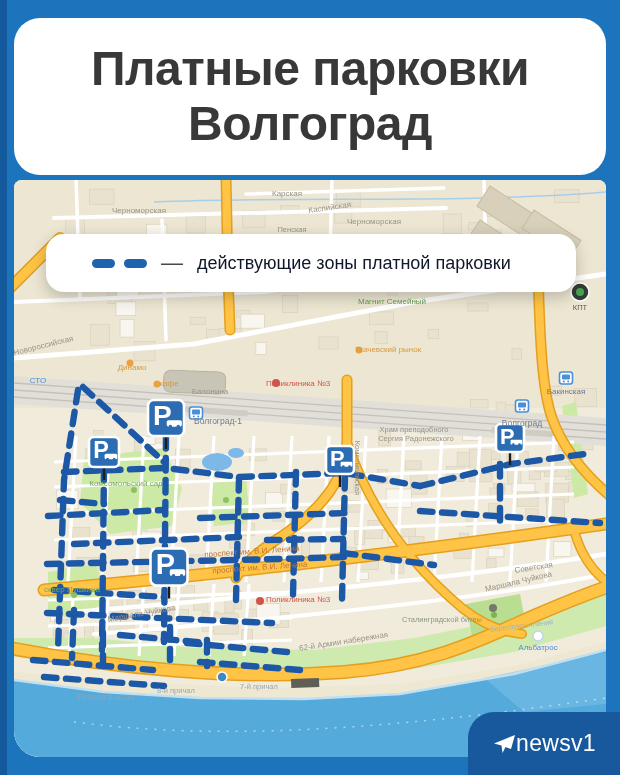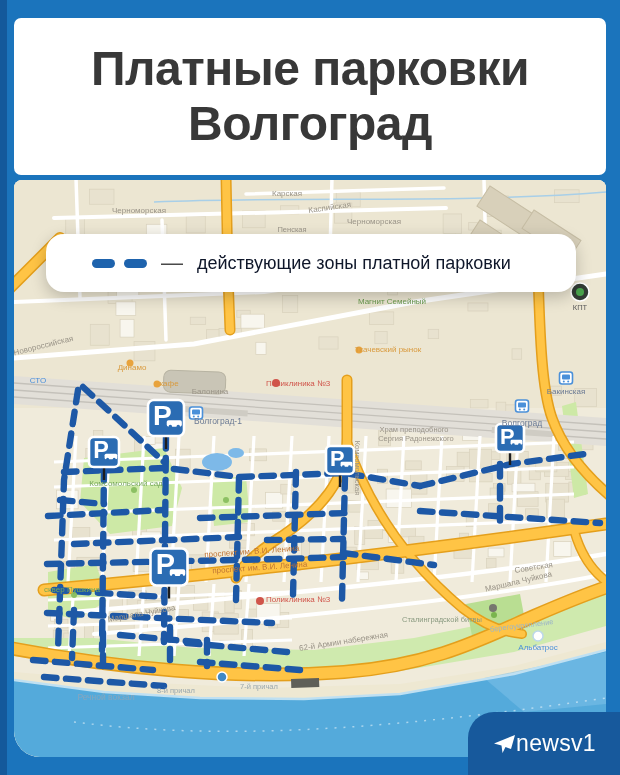--- a/index.html
+++ b/index.html
@@ -1,20 +1,20 @@
 <!DOCTYPE html>
 <html><head>
 <meta charset="utf-8">
 <style>
   html,body{margin:0;padding:0;}
   .page{position:relative;width:620px;height:775px;overflow:hidden;
         background:linear-gradient(90deg,#14599b 0,#14599b 7px,#1b74bc 7px);
         font-family:"Liberation Sans",sans-serif;}
   .title-card{position:absolute;left:14px;top:18px;width:592px;height:157px;background:#ffffff;
-        border-radius:7px;display:flex;align-items:center;justify-content:center;text-align:center;}
+        border-radius:26px;display:flex;align-items:center;justify-content:center;text-align:center;}
   .title-card h1{margin:0;font-size:48px;line-height:1.13;font-weight:700;color:#383838;letter-spacing:-0.5px;}
   .map-panel{position:absolute;left:14px;top:180px;width:592px;height:577px;
         border-radius:8px 8px 26px 26px;overflow:hidden;background:#f0ebdb;}
   #map-svg{display:block;}
   #map-svg text{font-family:"Liberation Sans","DejaVu Sans",sans-serif;}
   .legend{position:absolute;left:46px;top:234px;width:530px;height:58px;background:#ffffff;
         border-radius:18px;box-shadow:0 5px 16px rgba(0,0,0,.22);display:flex;align-items:center;
         padding:0 8px 0 46px;box-sizing:border-box;gap:14px;z-index:5;}
   .ldash{display:flex;gap:9px;align-items:center;}
   .ldash i{display:block;width:23px;height:9px;border-radius:4.5px;background:#1e63ad;}

